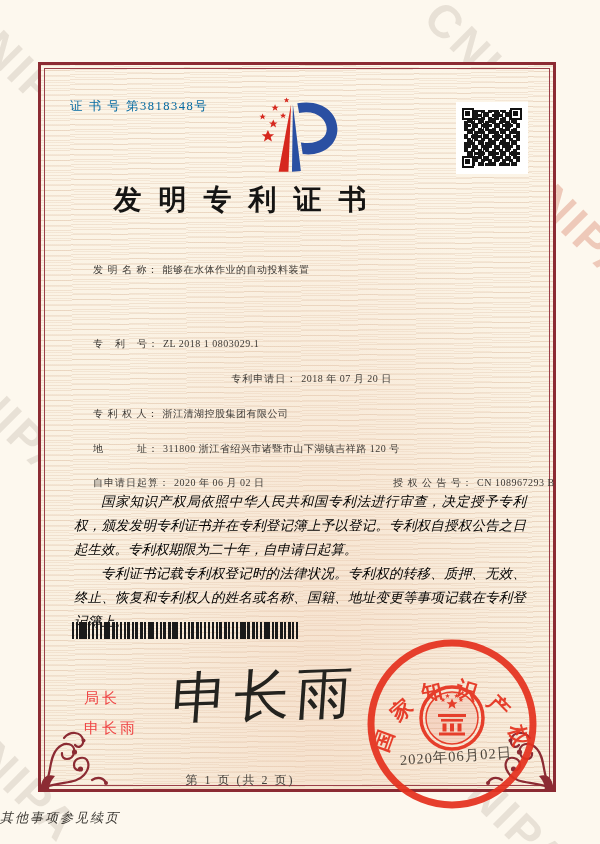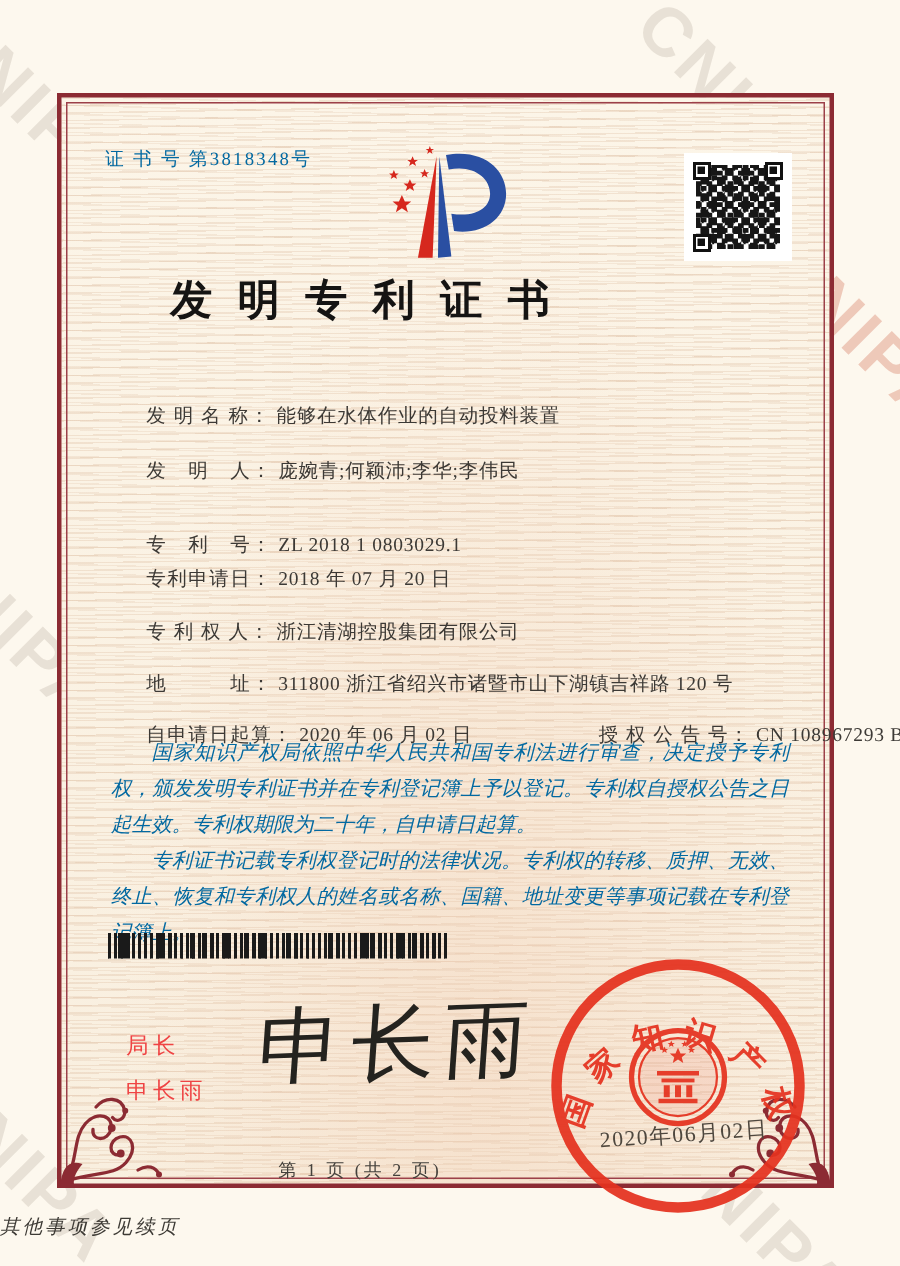--- a/index.html
+++ b/index.html
@@ -75,29 +75,29 @@
   .finder.tr{right:-2px;top:-2px;}
   .finder.bl{left:-2px;bottom:-2px;}
   .title{
     position:absolute;left:0;top:181px;width:480px;
     text-align:center;
     font-size:28px;font-weight:bold;color:#151413;
     letter-spacing:17px;text-indent:17px;
   }
   .field-row{
     position:absolute;left:78px;right:70px;
-    font-size:13px;color:#3c3935;
+    font-size:10px;color:#3c3935;
     white-space:pre;
   }
   .field-row .lbl{letter-spacing:1px;}
   .field-row .val{margin-left:4px;letter-spacing:0.5px;}
   .grant-no-pair{position:absolute;left:295px;top:0;}
   .paras{
     position:absolute;left:74px;top:490px;width:452px;
-    font-size:13.5px;line-height:1.78;color:#0369a1;
+    font-size:13.5px;line-height:1.78;color:#000000;
     font-style:italic;
     text-align:justify;
   }
   .paras p{margin:0;text-indent:2em;}
   .barcode{
     position:absolute;left:72px;top:622px;width:228px;height:17px;
     background:
       repeating-linear-gradient(90deg,#1a1a1a 0 2px,rgba(0,0,0,0) 2px 4px),
       repeating-linear-gradient(90deg,#1a1a1a 0 1px,rgba(0,0,0,0) 1px 7px),
       repeating-linear-gradient(90deg,rgba(0,0,0,0) 0 9px,#1a1a1a 9px 12px,rgba(0,0,0,0) 12px 23px);
@@ -205,27 +205,24 @@
         <div class="finder tr"></div>
         <div class="finder bl"></div>
       </div>
     </div>
 
     <div class="title">发明专利证书</div>
 
     <div class="field-row" style="top:252px;">
       <span class="lbl">发 明 名 称：</span><span class="val">能够在水体作业的自动投料装置</span>
     </div>
-    <div class="field-row" style="top:289px;">
-      <span class="lbl">发　明　人：</span><span class="val">庞婉青;何颖沛;李华;李伟民</span>
-    </div>
-    <div class="field-row" style="top:338px;">
+    <div class="field-row" style="top:326px;">
       <span class="lbl">专　利　号：</span><span class="val">ZL 2018 1 0803029.1</span>
     </div>
-    <div class="field-row" style="top:361px;">
+    <div class="field-row" style="top:361px;text-align:center;">
       <span class="lbl">专利申请日：</span><span class="val">2018 年 07 月 20 日</span>
     </div>
     <div class="field-row" style="top:396px;">
       <span class="lbl">专 利 权 人：</span><span class="val">浙江清湖控股集团有限公司</span>
     </div>
     <div class="field-row" style="top:431px;">
       <span class="lbl">地　　　址：</span><span class="val">311800 浙江省绍兴市诸暨市山下湖镇吉祥路 120 号</span>
     </div>
     <div class="field-row" style="top:465px;">
       <span class="lbl">自申请日起算：</span><span class="val">2020 年 06 月 02 日</span>

